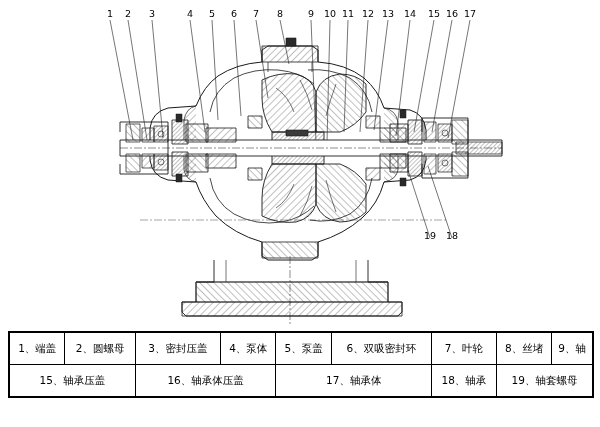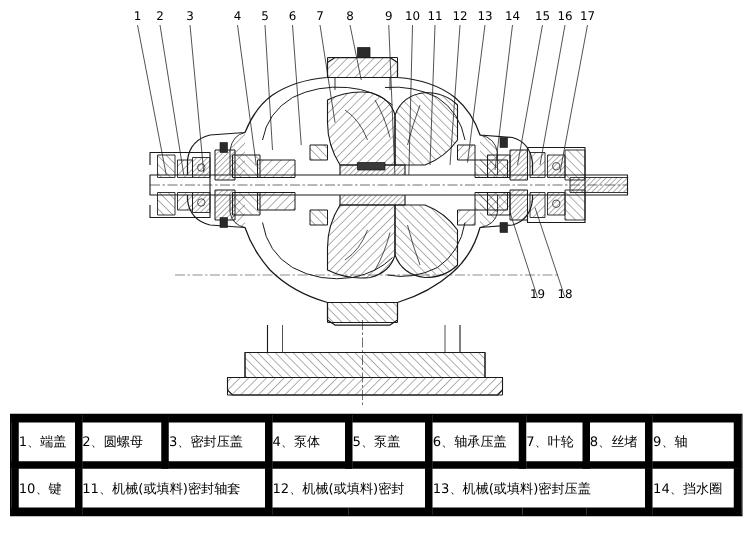--- a/index.html
+++ b/index.html
@@ -26,23 +26,23 @@
 
   
   .legend{
     position:absolute;left:8px;top:331px;width:584px;
     border:1px solid #000;
     border-collapse:collapse;
     font-size:10.5px;
   }
   .legend table{border-collapse:collapse;width:100%;}
   .legend td{
-    border:6px solid #000000;
+    border:1px solid #000000;
     padding:6px 0;
-    text-align:left;
+    text-align:center;
     white-space:nowrap;
     font-size:10.5px;
     height:19px;
   }
 </style>
 </head>
 <body>
 
 <div id="stage">
 
@@ -218,29 +218,29 @@
 
   <div class="legend">
     <table>
       <tbody>
           <tr>
         <td><span>1</span>、<span>端盖</span></td>
         <td><span>2</span>、<span>圆螺母</span></td>
         <td><span>3</span>、<span>密封压盖</span></td>
         <td><span>4</span>、<span>泵体</span></td>
         <td><span>5</span>、<span>泵盖</span></td>
-        <td><span>6</span>、<span>轴承压盖</span></td>
+        <td><span>6</span>、<span>双吸密封环</span></td>
         <td><span>7</span>、<span>叶轮</span></td>
         <td><span>8</span>、<span>丝堵</span></td>
         <td><span>9</span>、<span>轴</span></td>
       </tr>
       <tr>
-        <td colspan="1"><span>10</span>、<span>键</span></td>
-        <td colspan="2"><span>11</span>、<span>机械(或填料)密封轴套</span></td>
-        <td colspan="2"><span>12</span>、<span>机械(或填料)密封</span></td>
-        <td colspan="3"><span>13</span>、<span>机械(或填料)密封压盖</span></td>
-        <td colspan="1"><span>14</span>、<span>挡水圈</span></td>
+        <td colspan="2"><span>15</span>、<span>轴承压盖</span></td>
+        <td colspan="2"><span>16</span>、<span>轴承体压盖</span></td>
+        <td colspan="2"><span>17</span>、<span>轴承体</span></td>
+        <td colspan="1"><span>18</span>、<span>轴承</span></td>
+        <td colspan="2"><span>19</span>、<span>轴套螺母</span></td>
       </tr>
     </tbody>
       </table>
   </div>
 
 </div>
 
 </body></html>

